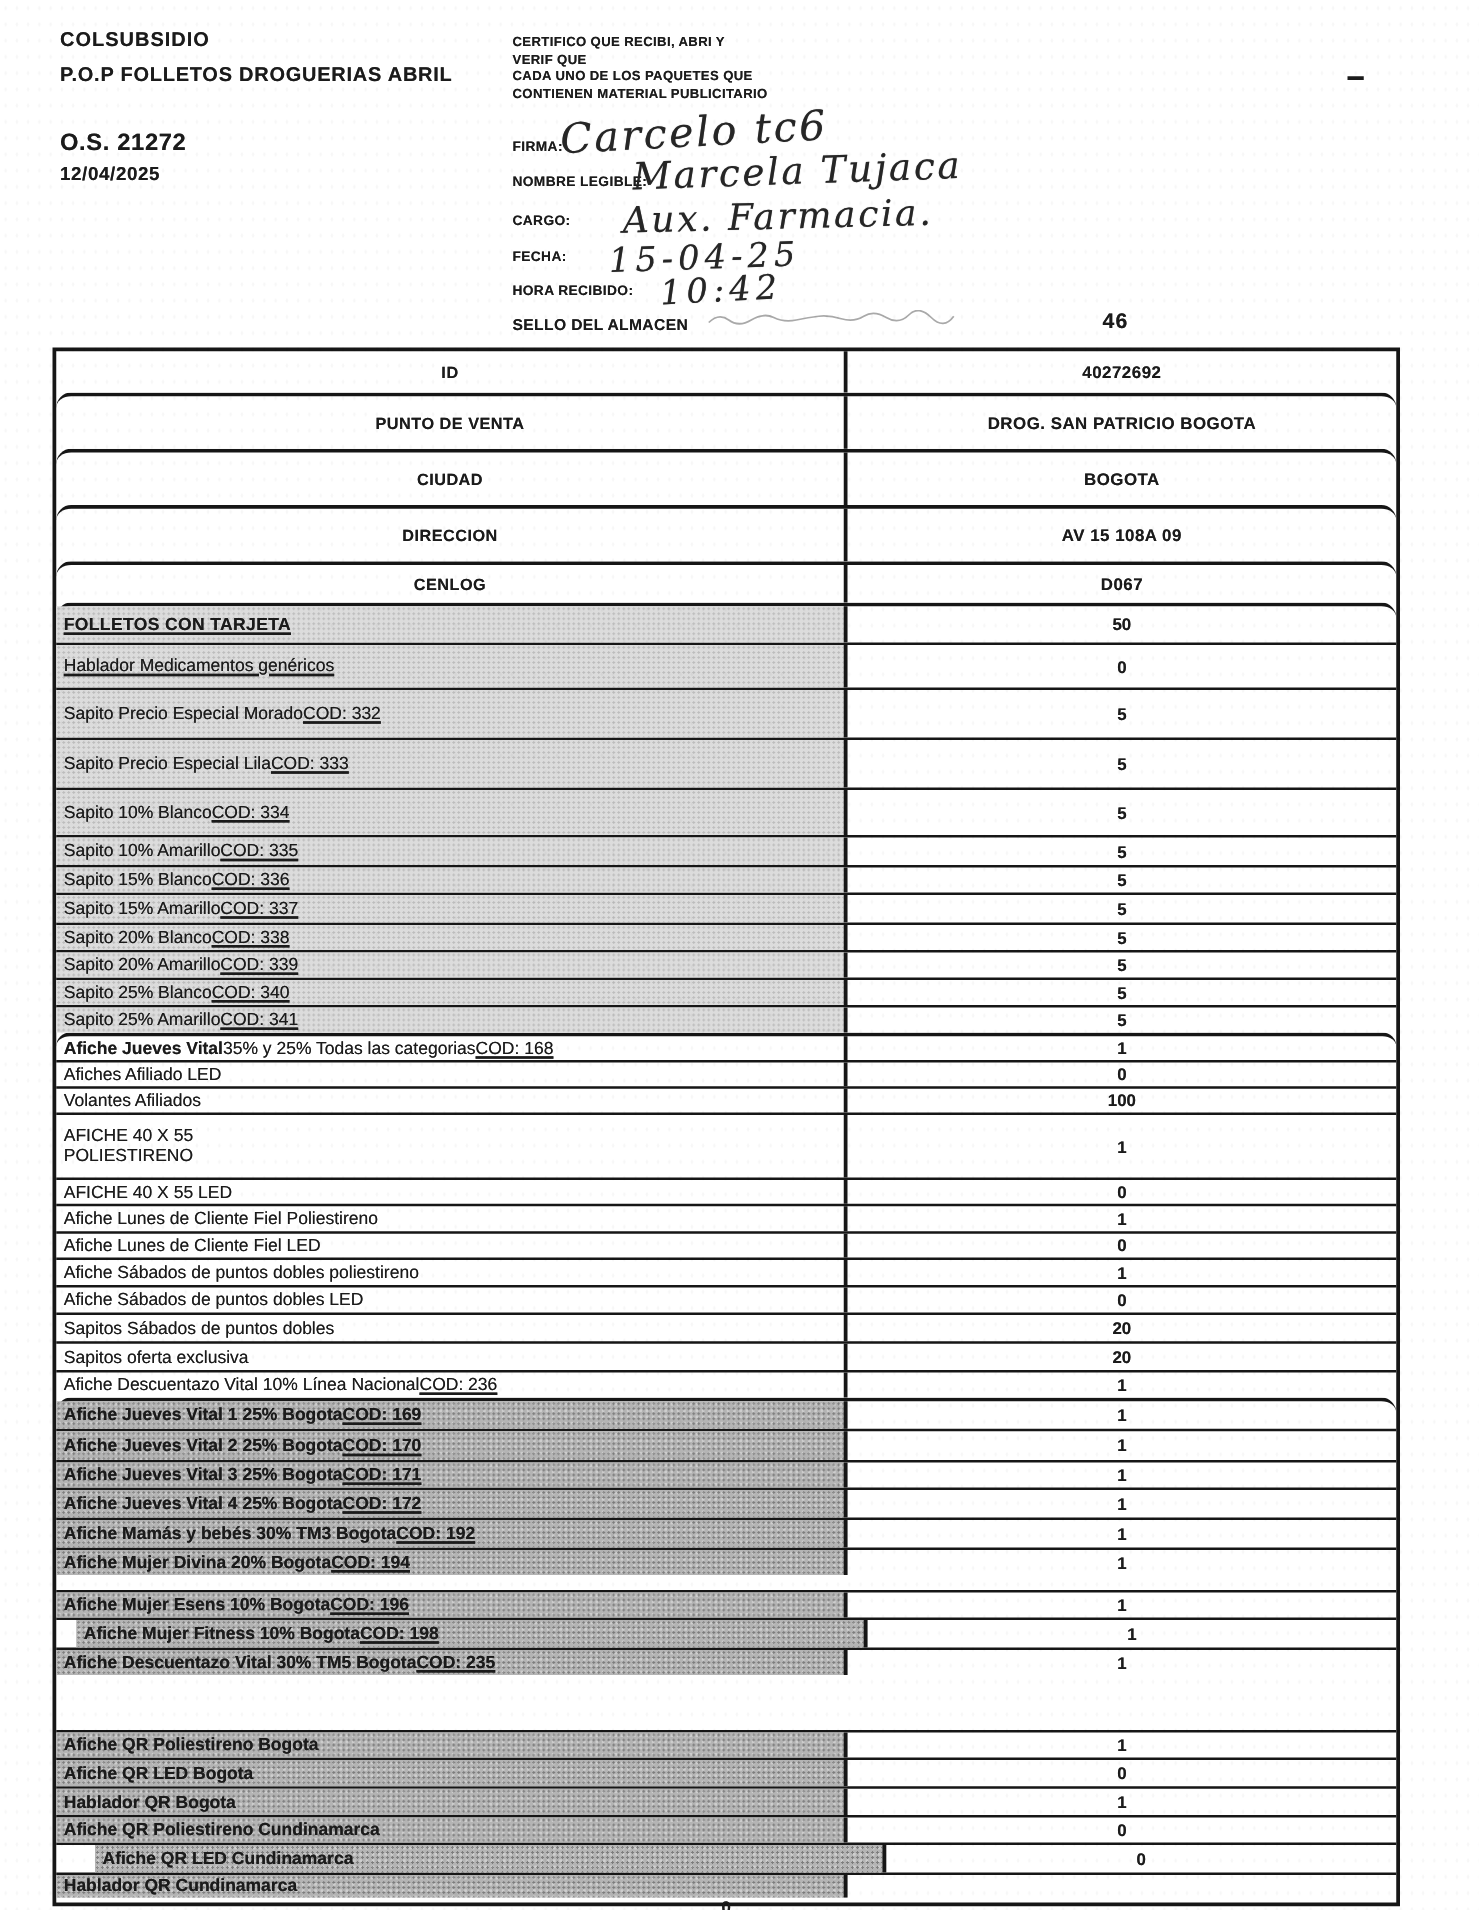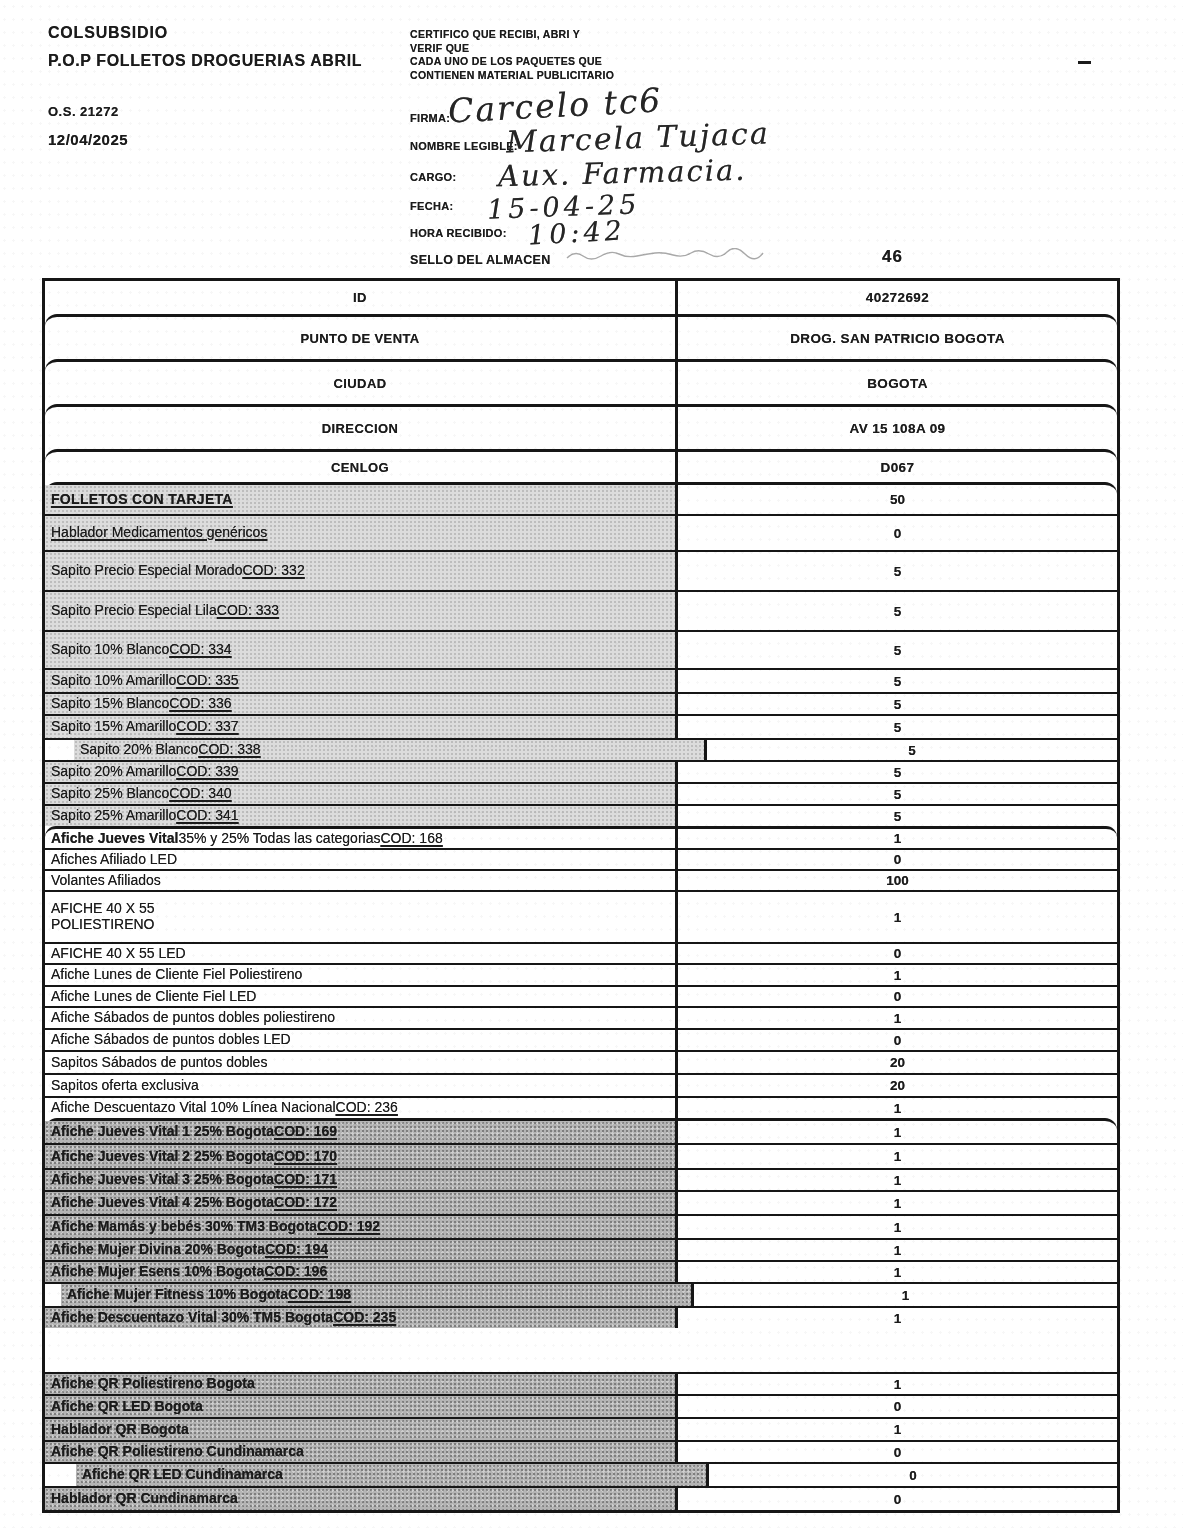--- a/index.html
+++ b/index.html
@@ -18,21 +18,21 @@
     background-size:9px 13px;
     opacity:.55;
   }
   .abs{position:absolute;}
   .b{font-weight:700;}
   .printed{text-shadow:0 0 .5px rgba(0,0,0,.65);}
 
   
   .brand{left:48px;top:24px;font-size:16px;letter-spacing:.8px;}
   .doc-title{left:48px;top:52px;font-size:16px;letter-spacing:.6px;}
-  .os-number{left:48px;top:104px;font-size:13px;letter-spacing:.5px;}
+  .os-number{left:48px;top:104px;font-size:19px;letter-spacing:.5px;}
   .doc-date{left:48px;top:131px;font-size:15px;letter-spacing:.5px;}
 
   
   .cert-lines{left:410px;top:28px;width:300px;font-size:10.5px;font-weight:700;line-height:13.5px;letter-spacing:.3px;}
   .fld{font-size:11px;font-weight:700;letter-spacing:.3px;}
   .fld-firma{left:410px;top:112px;}
   .fld-nombre{left:410px;top:140px;}
   .fld-cargo{left:410px;top:171px;}
   .fld-fecha{left:410px;top:200px;}
   .fld-hora{left:410px;top:227px;}
@@ -188,21 +188,21 @@
         <div class="cell-r">5</div>
       </div>
       <div class="trow item-row shade-light" style="height: 22px;">
         <div class="cell-l">Sapito 15% Blanco <span class="u">COD: 336</span></div>
         <div class="cell-r">5</div>
       </div>
       <div class="trow item-row shade-light" style="height: 24px; justify-content: center;">
         <div class="cell-l">Sapito 15% Amarillo <span class="u">COD: 337</span></div>
         <div class="cell-r">5</div>
       </div>
-      <div class="trow item-row shade-light" style="height: 22px; padding-left: 29px;">
+      <div class="trow item-row shade-light" style="height: 22px;">
         <div class="cell-l">Sapito 20% Blanco <span class="u">COD: 338</span></div>
         <div class="cell-r">5</div>
       </div>
       <div class="trow item-row shade-light" style="height: 22px;">
         <div class="cell-l">Sapito 20% Amarillo <span class="u">COD: 339</span></div>
         <div class="cell-r">5</div>
       </div>
       <div class="trow item-row shade-light" style="height: 22px;">
         <div class="cell-l">Sapito 25% Blanco <span class="u">COD: 340</span></div>
         <div class="cell-r">5</div>
@@ -277,21 +277,21 @@
         <div class="cell-r">1</div>
       </div>
       <div class="trow item-row shade-dark" style="height: 24px;">
         <div class="cell-l">Afiche Mamás y bebés 30% TM3 Bogota <span class="u">COD: 192</span></div>
         <div class="cell-r">1</div>
       </div>
       <div class="trow item-row shade-dark" style="height: 22px;">
         <div class="cell-l">Afiche Mujer Divina 20% Bogota <span class="u">COD: 194</span></div>
         <div class="cell-r">1</div>
       </div>
-      <div class="trow item-row shade-dark" style="height: 22px;">
+      <div class="trow item-row shade-dark" style="height: 22px; margin-top: 12px;">
         <div class="cell-l">Afiche Mujer Esens 10% Bogota <span class="u">COD: 196</span></div>
         <div class="cell-r">1</div>
       </div>
       <div class="trow item-row shade-dark" style="height: 24px; padding-left: 16px;">
         <div class="cell-l">Afiche Mujer Fitness 10% Bogota <span class="u">COD: 198</span></div>
         <div class="cell-r">1</div>
       </div>
       <div class="trow item-row shade-dark" style="height: 22px;">
         <div class="cell-l">Afiche Descuentazo Vital 30% TM5 Bogota <span class="u">COD: 235</span></div>
         <div class="cell-r">1</div>
@@ -309,19 +309,19 @@
         <div class="cell-r">1</div>
       </div>
       <div class="trow item-row shade-dark" style="height: 22px;">
         <div class="cell-l">Afiche QR Poliestireno Cundinamarca</div>
         <div class="cell-r">0</div>
       </div>
       <div class="trow item-row shade-dark" style="height: 24px; padding-left: 31px;">
         <div class="cell-l">Afiche QR LED Cundinamarca</div>
         <div class="cell-r">0</div>
       </div>
-      <div class="trow item-row shade-dark" style="height: 24px;">
+      <div class="trow item-row shade-dark" style="height: 24px; flex-direction: column;">
         <div class="cell-l">Hablador QR Cundinamarca</div>
         <div class="cell-r">0</div>
       </div>
     </div>
 
 </div>
 
 </body></html>

